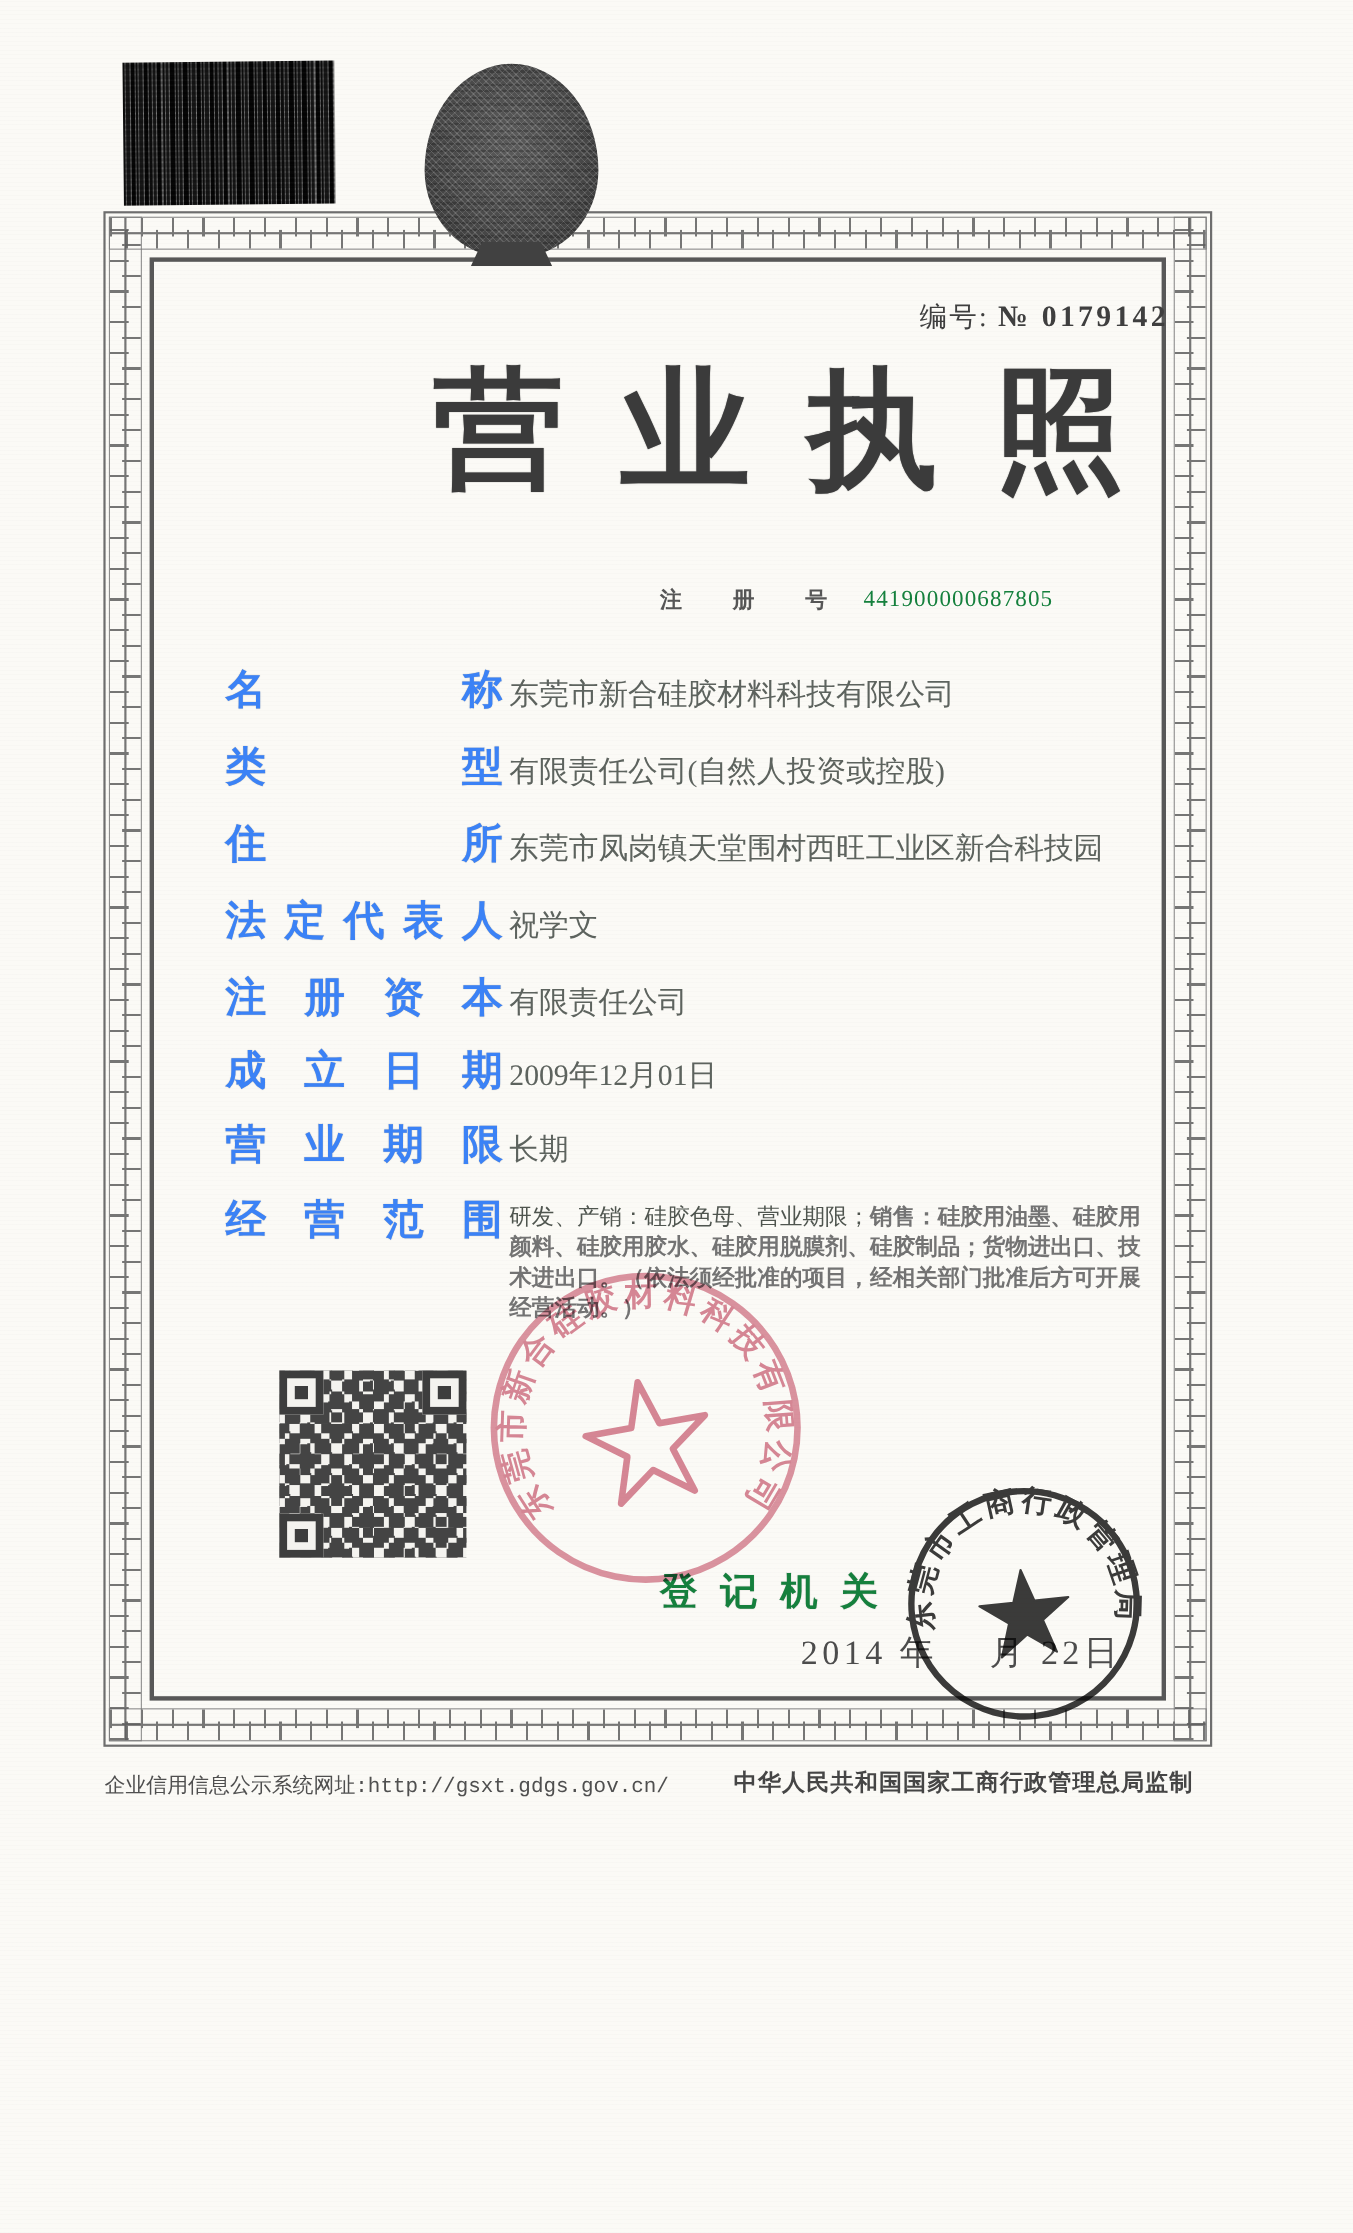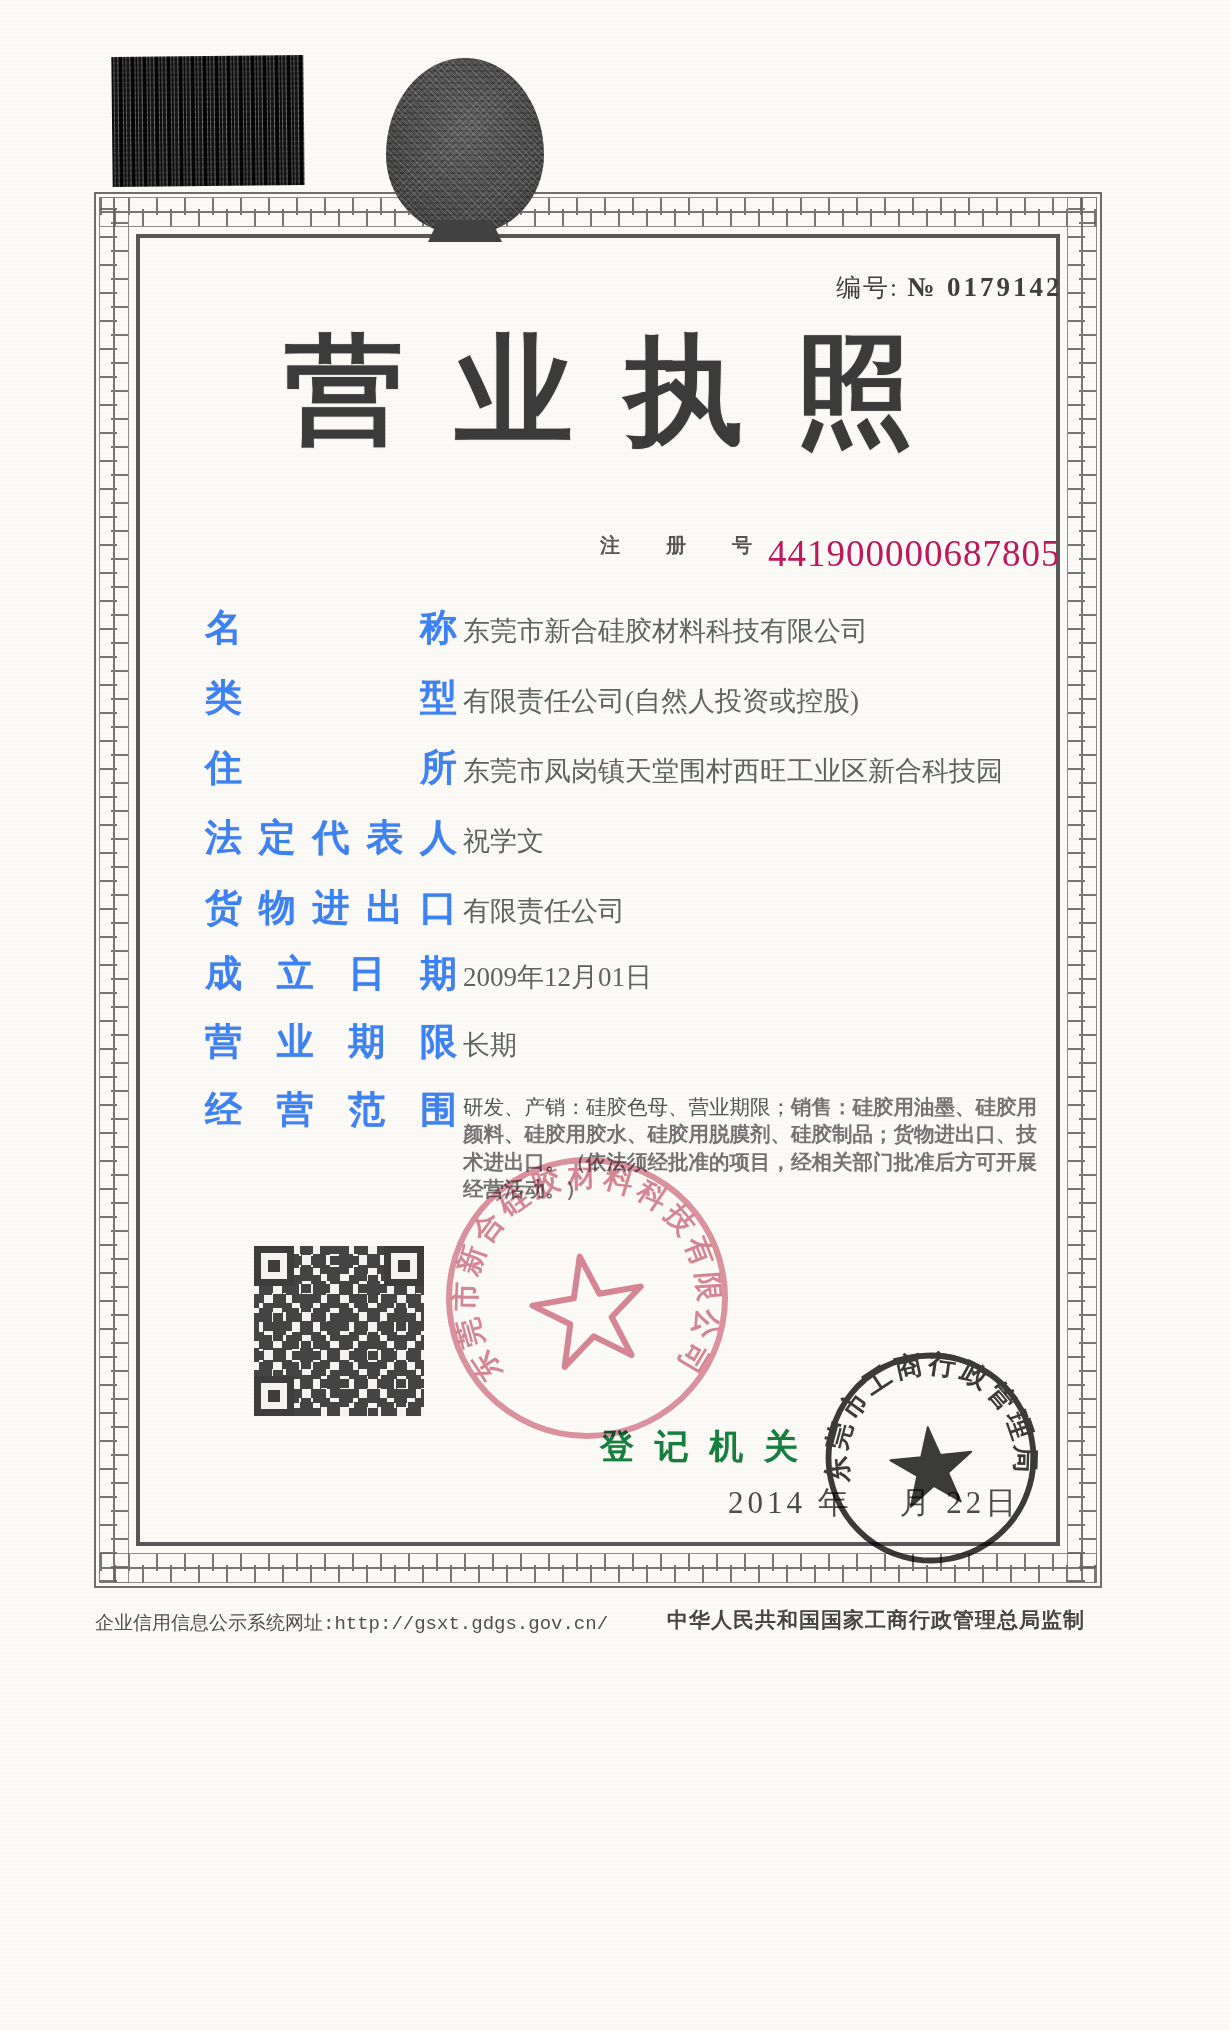--- a/index.html
+++ b/index.html
@@ -74,31 +74,31 @@
   }
   .strip.left{left:5px;} .strip.right{right:5px;}
   .frame .innerline{position:absolute;inset:42px;border:4px solid #585858;}
 
   
   .serial{position:absolute;left:836px;top:250px;z-index:2;font-size:25px;color:#3f3f3f;letter-spacing:2px;white-space:nowrap;margin-top:21px;}
   .serial .no{font-weight:700;font-size:27px;letter-spacing:3px;}
 
   .title{
     position:absolute;left:124px;top:318px;width:950px;z-index:2;
-    text-align:center;font-size:118px;line-height:1.25;font-weight:900;color:#3b3b3b;
+    text-align:right;font-size:118px;line-height:1.25;font-weight:900;color:#3b3b3b;
     letter-spacing:52px;text-indent:52px;white-space:nowrap;
     text-shadow:0 0 1px rgba(60,60,60,.7);
   }
 
   .regno{position:absolute;left:0;top:532px;width:1230px;height:44px;z-index:2;}
   .regno .rlabel{
     position:absolute;left:600px;width:152px;font-size:20px;font-weight:600;color:#565656;
     text-align:justify;text-align-last:justify;
   }
-  .regno .rvalue{position:absolute;left:768px;font-size:37px;color:#be185d;letter-spacing:1px;font-family:"Liberation Serif","DejaVu Serif",serif;}
+  .regno .rvalue{position:absolute;left:785px;font-size:21px;color:#15803d;letter-spacing:1px;font-family:"Liberation Serif","DejaVu Serif",serif;}
 
   
   .row{position:absolute;left:0;width:1230px;z-index:2;}
   .flabel{
     position:absolute;left:205px;width:252px;
     font-size:37px;font-weight:700;color:#3b82f6;
     text-align:justify;text-align-last:justify;line-height:1.1;
     text-shadow:0 0 1px rgba(70,70,70,.45);
   }
   .fvalue{
@@ -184,21 +184,21 @@
   </div>
   <div class="row" style="top:748px">
     <div class="flabel">住所</div>
     <div class="fvalue">东莞市凤岗镇天堂围村西旺工业区新合科技园</div>
   </div>
   <div class="row" style="top:818px">
     <div class="flabel">法定代表人</div>
     <div class="fvalue">祝学文</div>
   </div>
   <div class="row" style="top:888px">
-    <div class="flabel">货物进出口</div>
+    <div class="flabel">注册资本</div>
     <div class="fvalue">有限责任公司</div>
   </div>
   <div class="row" style="top:954px">
     <div class="flabel">成立日期</div>
     <div class="fvalue">2009年12月01日</div>
   </div>
   <div class="row" style="top:1022px">
     <div class="flabel">营业期限</div>
     <div class="fvalue">长期</div>
   </div>

